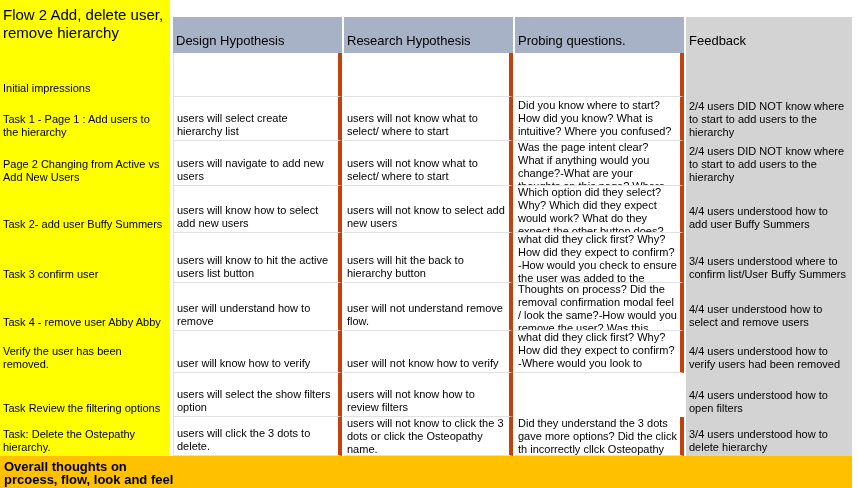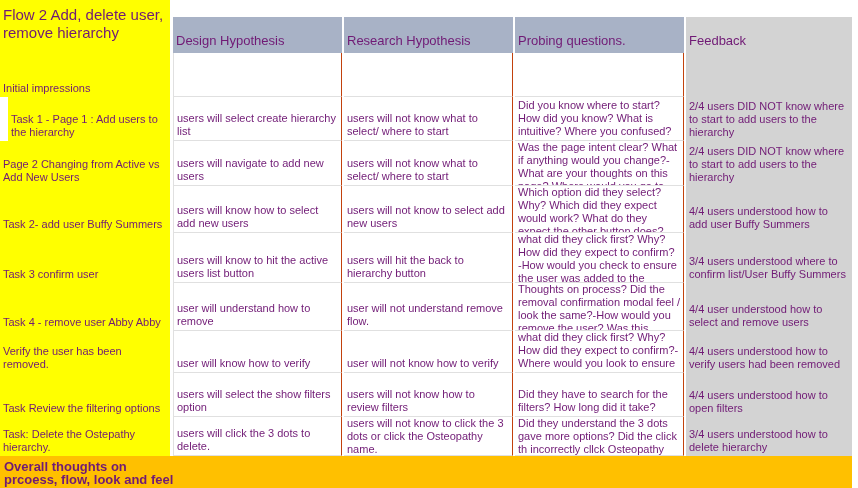--- a/index.html
+++ b/index.html
@@ -5,21 +5,21 @@
   html,body{margin:0;padding:0;background:#ffffff;}
   .sheet{
     position:relative;
     width:858px;height:488px;
     background:#ffffff;
     overflow:hidden;
     display:grid;
     grid-template-columns:170px 3px 169px 2px 169px 2px 169px 2px 166px 6px;
     grid-template-rows:53px 44px 44px 45px 47px 50px 48px 42px 44px 39px 32px;
     font-family:"Liberation Sans", sans-serif;
-    color:#701a75;
+    color:#000000;
   }
   .cell{
     display:flex;
     flex-direction:column;
     overflow:hidden;
     font-size:11px;
     line-height:13px;
     padding:0 3px 2px 3px;
     box-sizing:border-box;
   }
@@ -27,21 +27,21 @@
   
   .c-task{grid-column:1;background:#ffff00;}
   .c-design{grid-column:3;}
   .c-research{grid-column:5;}
   .c-probing{grid-column:7;}
   .c-feedback{grid-column:9;background:#d3d3d3;}
   
   .body.c-design,.body.c-research,.body.c-probing{
     background:#fff;
     border-bottom:1px solid #e0e0e0;
-    border-right:1px solid #c2410c;
+    border-right:4px solid #c2410c;
   }
   .body.c-design{border-left:1px solid #e0e0e0;}
   
   .hdr{
     grid-row:1;
     margin-top:17px;
     font-size:13px;
     line-height:15px;
     padding-bottom:5px;
     background:#a8b2c6;
@@ -100,21 +100,21 @@
   <div class="cell body c-research" style="grid-row: 2;">
     <span class="txt"></span>
   </div>
   <div class="cell body c-probing" style="grid-row: 2;">
     <span class="txt"></span>
   </div>
   <div class="cell body c-feedback" style="grid-row: 2;">
     <span class="txt"></span>
   </div>
 
-  <div class="cell body c-task" style="grid-row: 3; margin-left: 8px;">
+  <div class="cell body c-task" style="grid-row: 3;">
     <span class="txt">Task 1 - Page 1 : Add users to the hierarchy</span>
   </div>
   <div class="cell body c-design" style="grid-row: 3;">
     <span class="txt">users will select create hierarchy list</span>
   </div>
   <div class="cell body c-research" style="grid-row: 3;">
     <span class="txt">users will not know what to select/ where to start</span>
   </div>
   <div class="cell body c-probing" style="grid-row: 3;">
     <span class="txt">Did you know where to start? How did you know? What is intuitive? Where you confused?</span>
@@ -205,23 +205,20 @@
 
   <div class="cell body c-task" style="grid-row: 9;">
     <span class="txt">Task Review the filtering options</span>
   </div>
   <div class="cell body c-design" style="grid-row: 9;">
     <span class="txt">users will select the show filters option</span>
   </div>
   <div class="cell body c-research" style="grid-row: 9;">
     <span class="txt">users will not know how to review filters</span>
   </div>
-  <div class="cell body c-probing" style="grid-row: 9;">
-    <span class="txt">Did they have to search for the filters? How long did it take?</span>
-  </div>
   <div class="cell body c-feedback" style="grid-row: 9;">
     <span class="txt">4/4 users understood how to open filters</span>
   </div>
 
   <div class="cell body c-task" style="grid-row: 10;">
     <span class="txt">Task: Delete the Ostepathy hierarchy.</span>
   </div>
   <div class="cell body c-design" style="grid-row: 10;">
     <span class="txt">users will click the 3 dots to delete.</span>
   </div>

